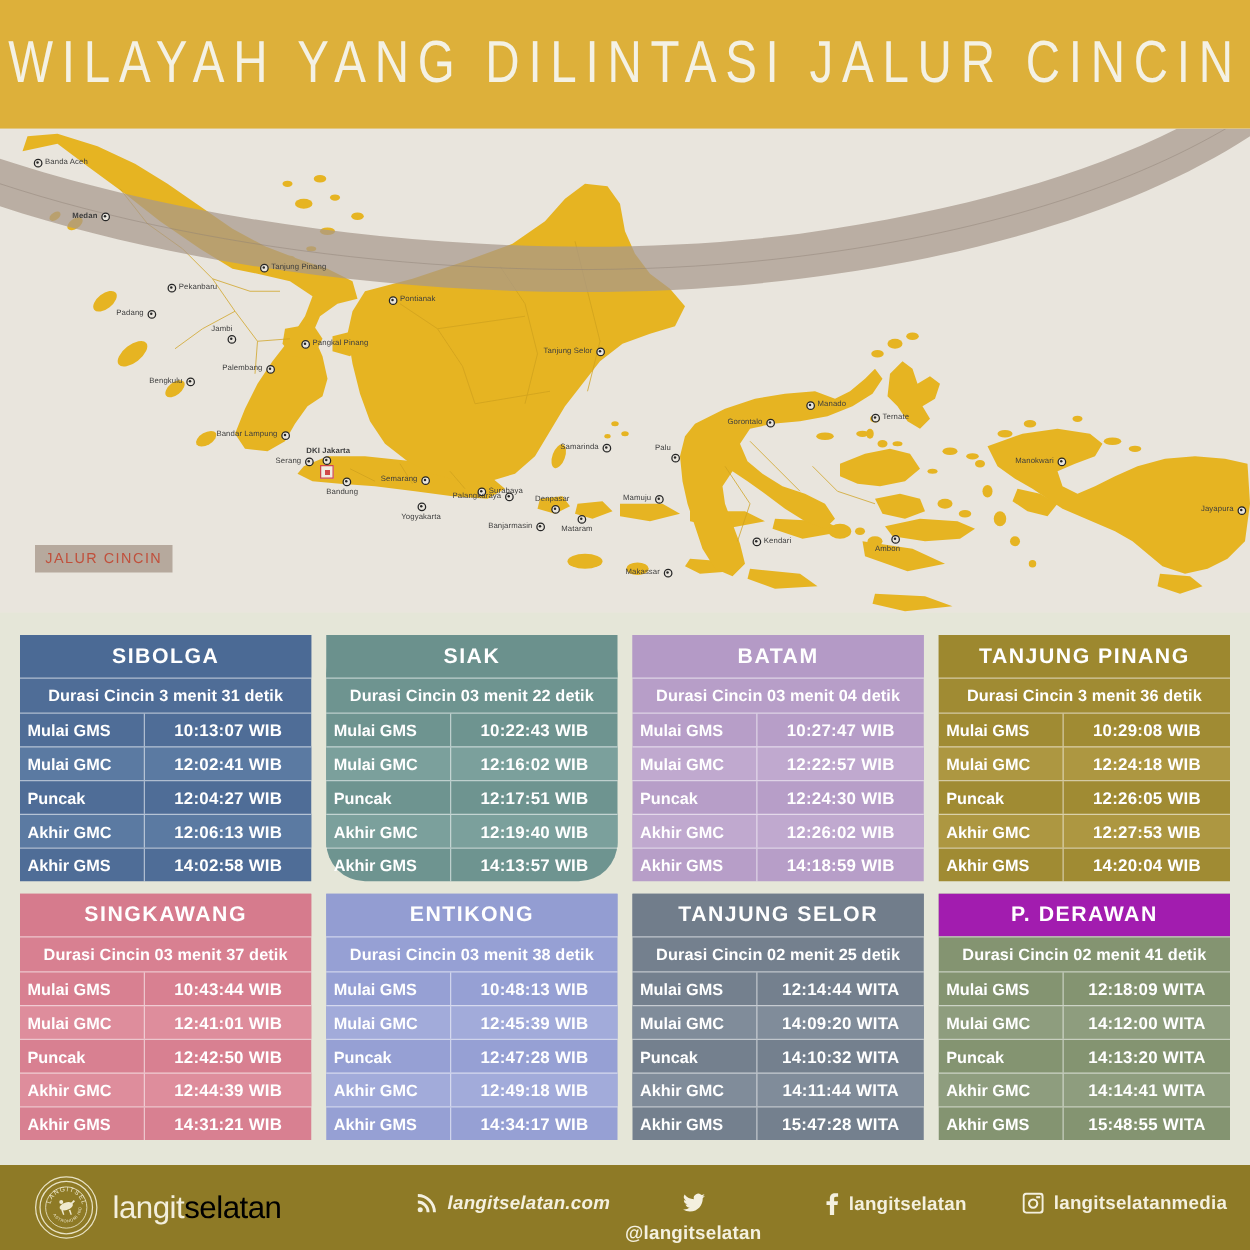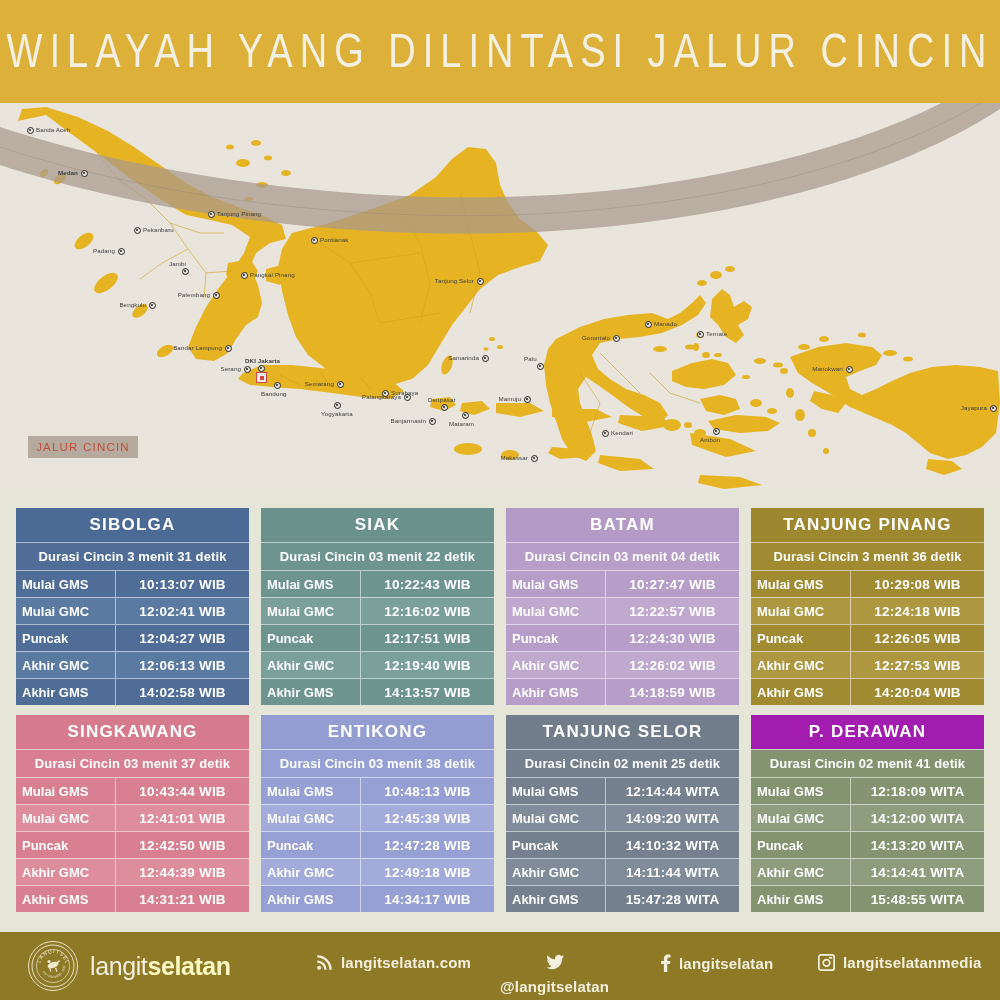--- a/index.html
+++ b/index.html
@@ -133,29 +133,29 @@
   .logo-seal {
     position: absolute; left: 28px; top: 9px;
     width: 50px; height: 50px; border-radius: 50%;
     border: 1.4px solid #e8e2c4;
   }
   .brand {
     position: absolute; left: 90px; top: 20px;
     font-size: 25px; color: #f3efdc; letter-spacing: -0.4px;
   }
   .brand b { font-weight: normal; }
-  .brand span { font-weight: 700; color:#fef9c3; }
+  .brand span { font-weight: 400; color:#000000; }
   .fitem {
     position: absolute; top: 22px;
     display: flex; align-items: center; gap: 8px;
     color: #f4f0df; font-size: 15px; font-weight: bold;
     letter-spacing: 0.2px;
   }
   .fitem svg { display: block; }
-  #f-rss { left: 316px; }
+  #f-rss { left: 333px; font-style: italic; }
   #f-tw  { left: 500px; flex-direction: column; }
   #f-fb  { left: 660px; }
   #f-ig  { left: 818px; }
 </style>
 </head>
 <body>
 
 <div id="page">
 
   <div class="header">
@@ -409,21 +409,21 @@
           <div class="row" style="background: rgb(91, 122, 162);">
             <div class="lbl">Akhir GMC</div>
             <div class="val">12:06:13  WIB</div>
           </div>
           <div class="row">
             <div class="lbl">Akhir GMS</div>
             <div class="val">14:02:58 WIB</div>
           </div>
         </div>
       </div>
-      <div class="card" style="background: rgb(110, 148, 144);">
+      <div class="card" style="background: rgb(110, 148, 144); border-radius: 31px;">
         <div class="card-title" style="background: rgb(107, 145, 141);">SIAK</div>
         <div class="card-sub">Durasi Cincin 03 menit 22 detik</div>
         <div class="card-rows">
           <div class="row">
             <div class="lbl">Mulai GMS</div>
             <div class="val">10:22:43 WIB</div>
           </div>
           <div class="row" style="background: rgb(123, 160, 156);">
             <div class="lbl">Mulai GMC</div>
             <div class="val">12:16:02 WIB</div>

